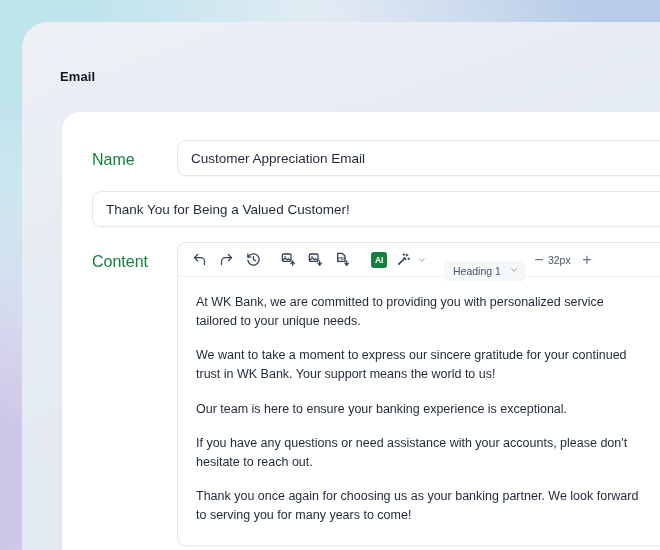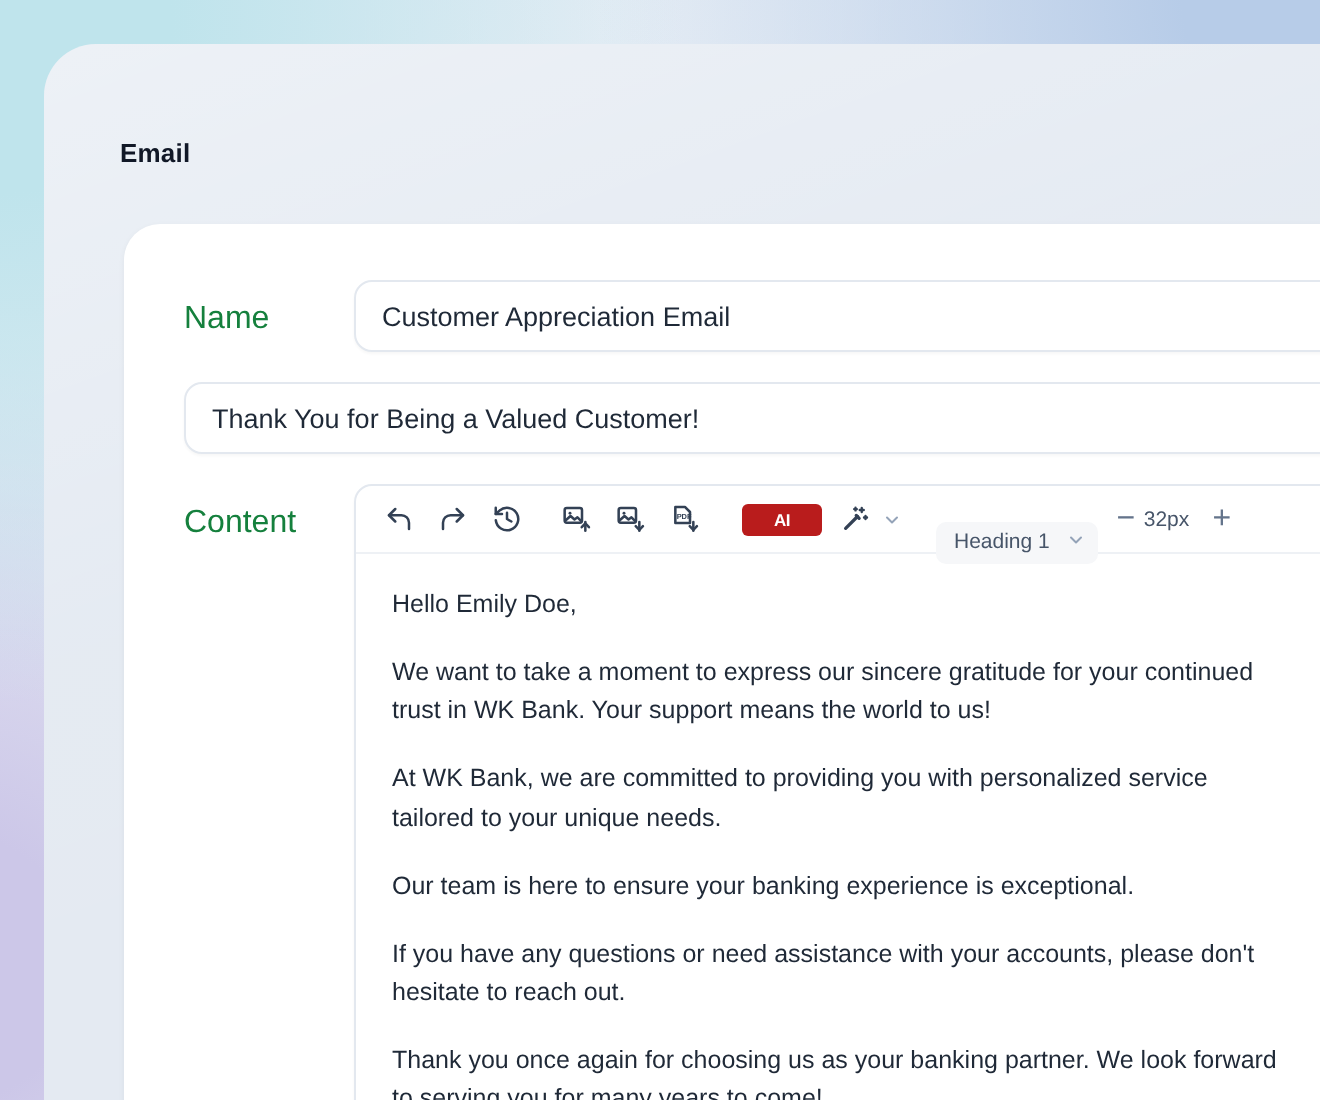--- a/index.html
+++ b/index.html
@@ -132,22 +132,22 @@
     border-radius: 4px;
     flex: 0 0 auto;
   }
   .tb-btn svg { display: block; }
 
   .tb-gap-sm { width: 5px; flex: 0 0 5px; }
   .tb-gap    { width: 14px; flex: 0 0 14px; }
   .tb-gap-lg { width: 17px; flex: 0 0 17px; }
 
   .ai-badge {
-    width: 40px; height: 16px;
-    background: #b91c1c;
+    width: 16px; height: 16px;
+    background: #15803d;
     color: #ffffff;
     border-radius: 3px;
     font-size: 8.5px;
     font-weight: 700;
     display: flex;
     align-items: center;
     justify-content: center;
     letter-spacing: -0.2px;
     flex: 0 0 auto;
   }
@@ -335,23 +335,22 @@
 
             <div class="size-group">
               <div class="size-btn">−</div>
               <div class="size-value">32px</div>
               <div class="size-btn">+</div>
             </div>
 
           </div>
 
           <div class="body-area">
-            <div class="para">Hello Emily Doe,</div>
+            <div class="para">At WK Bank, we are committed to providing you with personalized service tailored to your unique needs.</div>
             <div class="para">We want to take a moment to express our sincere gratitude for your continued trust in WK Bank. Your support means the world to us!</div>
-            <div class="para">At WK Bank, we are committed to providing you with personalized service tailored to your unique needs.</div>
             <div class="para">Our team is here to ensure your banking experience is exceptional.</div>
             <div class="para">If you have any questions or need assistance with your accounts, please don't hesitate to reach out.</div>
             <div class="para">Thank you once again for choosing us as your banking partner. We look forward to serving you for many years to come!</div>
 
           </div>
 
         </div>
       </div>
 
     </div>

